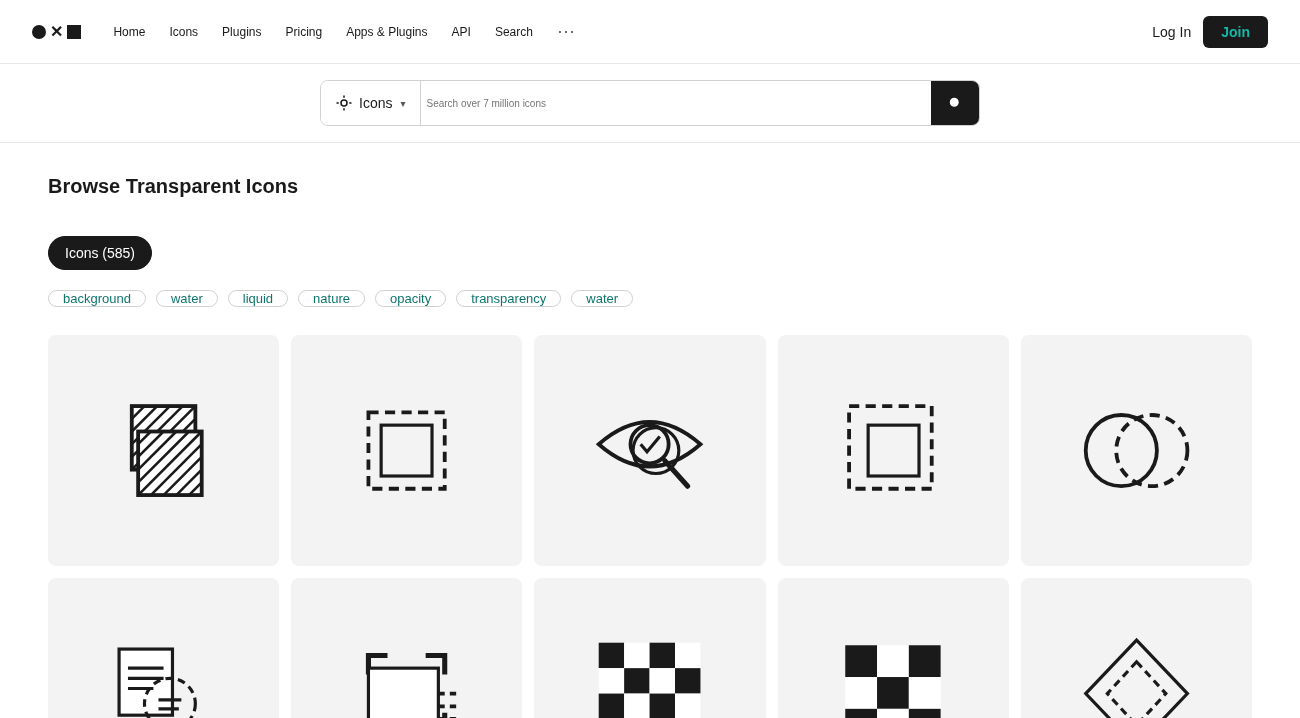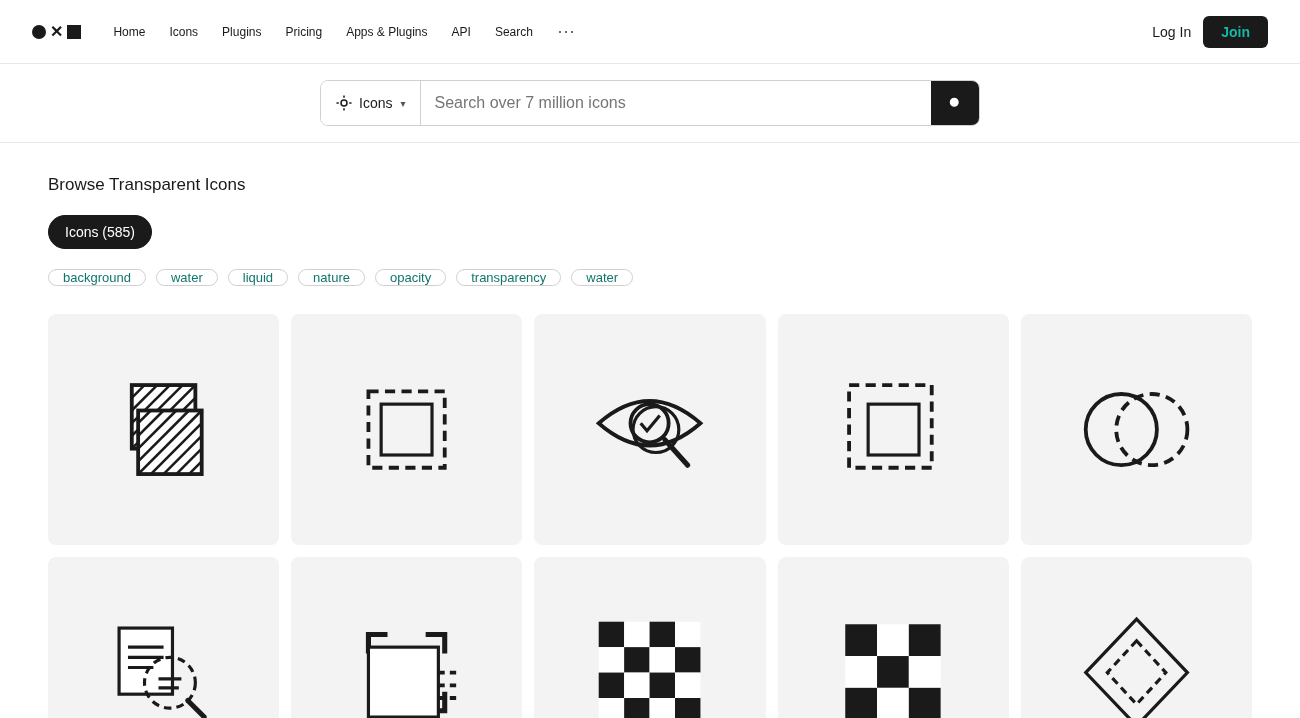--- a/index.html
+++ b/index.html
@@ -91,43 +91,43 @@
       display: flex;
       align-items: center;
       justify-content: center;
     }
     .search-type-icon svg { width: 18px; height: 18px; }
     .chevron-down { font-size: 10px; color: #555; margin-left: 2px; }
     .search-input {
       flex: 1;
       border: none;
       outline: none;
-      padding: 0 14px;
-      font-size: 16px;
+      padding: 0 6px;
+      font-size: 10px;
       color: #aaa;
       height: 44px;
     }
     .search-btn {
       background: #1a1a1a;
       border: none;
       cursor: pointer;
       width: 48px;
       height: 44px;
       display: flex;
       align-items: center;
       justify-content: center;
     }
     .search-btn svg { width: 18px; height: 18px; fill: #fff; }
 
     
     .main-content { padding: 32px 48px; }
     .page-title {
-      font-size: 17px;
-      font-weight: 400;
-      margin-bottom: 20px;
+      font-size: 20px;
+      font-weight: 700;
+      margin-bottom: 38px;
     }
 
     
     .tabs { display: flex; gap: 10px; margin-bottom: 20px; text-decoration: underline; }
     .tab {
       padding: 8px 16px;
       border-radius: 20px;
       font-size: 14px;
       cursor: pointer;
       border: 1.5px solid #d0d0d0;

